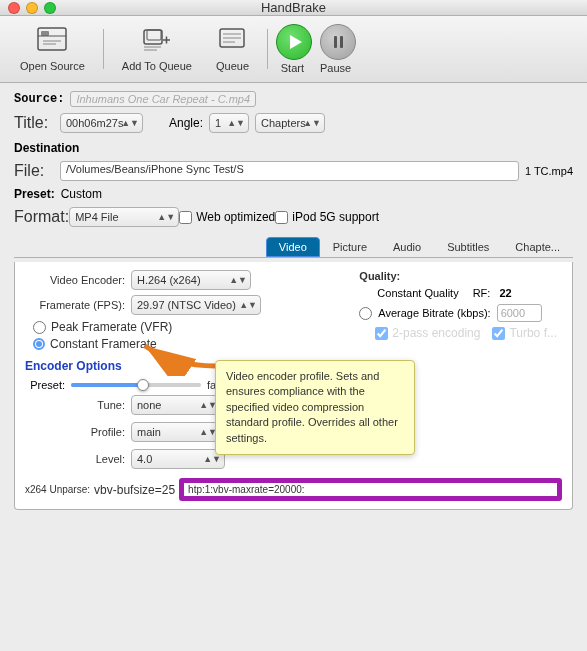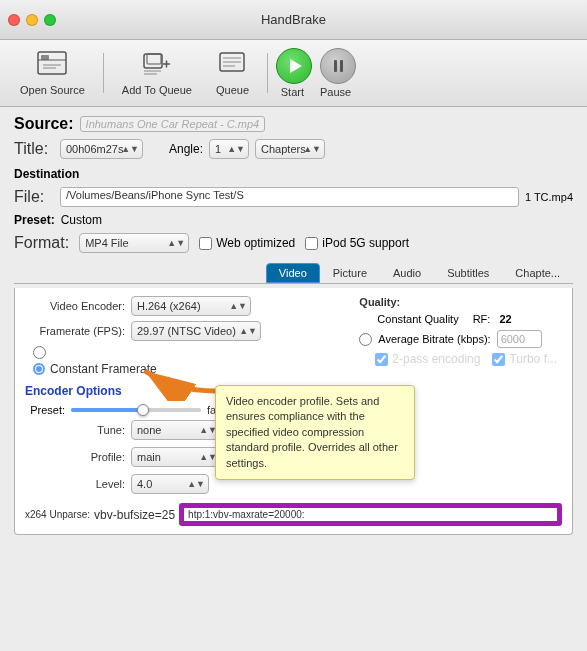--- a/index.html
+++ b/index.html
@@ -8,21 +8,21 @@
       font-size: 12px;
       background: #ececec;
       width: 587px;
       height: 651px;
       overflow: hidden;
     }
 
     
     .title-bar {
       background: linear-gradient(to bottom, #f0f0f0, #d8d8d8);
-      height: 40px;
+      height: 16px;
       display: flex;
       align-items: center;
       justify-content: center;
       border-bottom: 1px solid #b0b0b0;
       position: relative;
     }
     .title-bar-buttons {
       position: absolute;
       left: 8px;
       display: flex;
@@ -129,21 +129,21 @@
       flex-direction: column;
       gap: 4px;
     }
 
     
     .source-row {
       display: flex;
       align-items: center;
       gap: 6px;
     }
-    .source-row .label-bold { font-weight: 700; font-size: 16px; }
+    .source-row .label-bold { font-weight: 700; font-size: 12px; font-family: Liberation Mono, monospace; }
     .source-value {
       background: #f0f0f0;
       border: 1px solid #b0b0b0;
       border-radius: 3px;
       padding: 1px 5px;
       font-size: 11px;
       color: #555;
     }
 
     
@@ -210,21 +210,20 @@
       gap: 6px;
       margin-top: 2px;
     }
     .preset-label { font-weight: 700; }
     .preset-value { font-size: 12px; }
 
     
     .format-row {
       display: flex;
       align-items: center;
-      gap: 10px;
       margin-top: 2px;
     }
     .checkbox-item {
       display: flex;
       align-items: center;
       gap: 4px;
       font-size: 12px;
     }
     .checkbox-item input[type=checkbox] { cursor: pointer; }
 
@@ -577,20 +576,21 @@
             <select style="width:130px;">
               <option>29.97 (NTSC Video)</option>
             </select>
             <span class="select-arrow">▲▼</span>
           </div>
         </div>
 
         <div class="radio-group">
           <div class="radio-item">
             <input type="radio" name="framerate" style="">
+            <span>Peak Framerate (VFR)</span>
           </div>
           <div class="radio-item">
             <div class="active-dot"></div>
             <span>Constant Framerate</span>
           </div>
         </div>
 
         <div class="encoder-section-title">Encoder Options</div>
 
         <div class="slider-row">
@@ -624,21 +624,21 @@
             </select>
             <span class="select-arrow">▲▼</span>
           </div>
           <span style="font-size:11px;margin-left:8px;">Additional Options:</span>
           <input type="text" style="width: 60px; height: 18px; border: 1px solid rgb(176, 176, 176); border-radius: 3px; font-size: 11px; padding: 0px 3px;">
         </div>
 
         <div class="form-item">
           <span class="form-item-label">Level:</span>
           <div class="select-wrap">
-            <select style="width:78px;">
+            <select style="width:94px;">
               <option>4.0</option>
             </select>
             <span class="select-arrow">▲▼</span>
           </div>
         </div>
 
       </div>
 
       <div class="right-col">
 

